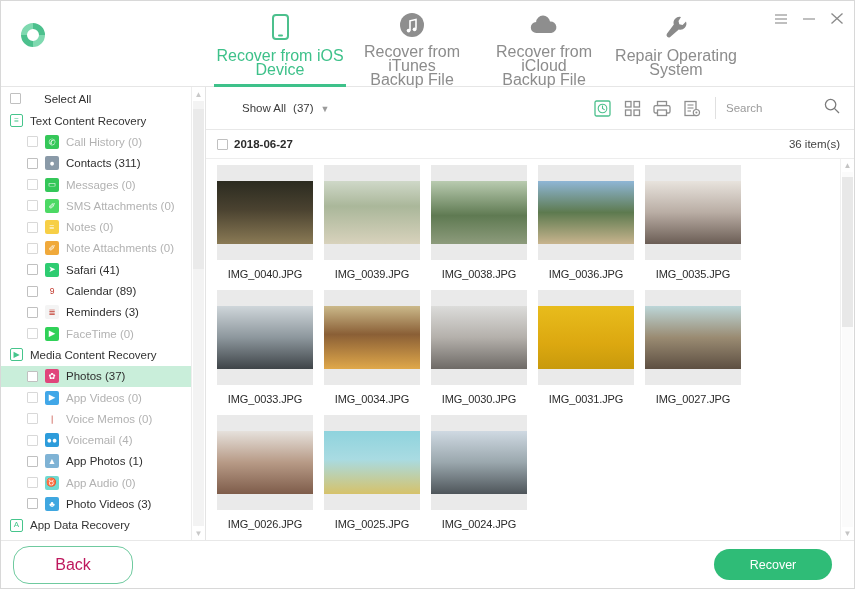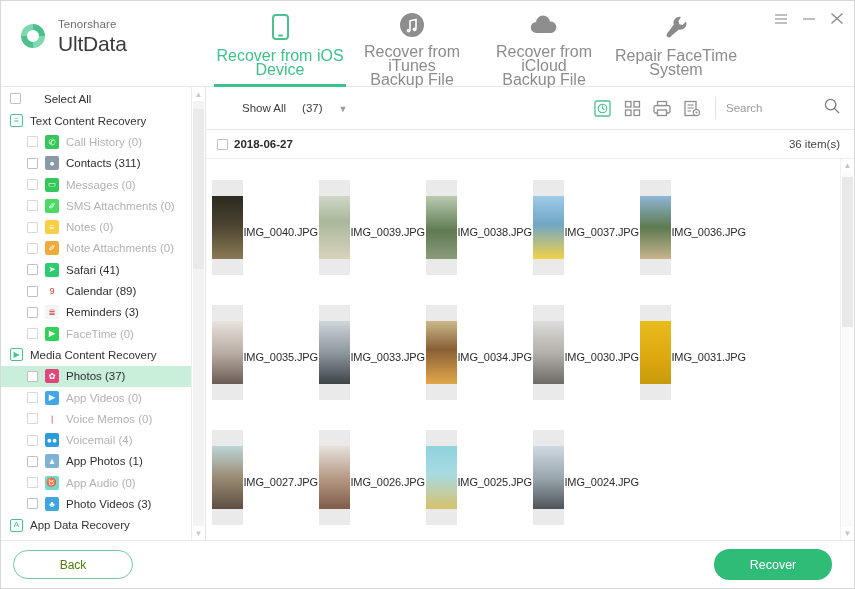--- a/index.html
+++ b/index.html
@@ -123,21 +123,21 @@
 
   
   .main { flex: 1; display: flex; flex-direction: column; min-width: 0; background:#fff;}
   .toolbar {
     height: 43px; min-height: 43px;
     display: flex; align-items: center;
     border-bottom: 1px solid #e8e8e8;
     padding: 0 10px 0 36px;
   }
   .showall {
-    display: flex; align-items: flex-end; gap: 16px;
+    display: flex; align-items: flex-end; gap: 7px;
     font-size: 11.5px; color: #3b3b3b; cursor: pointer;
   }
   .caret { color:#9b9b9b; font-size: 9px; }
   .tb-right { margin-left: auto; display: flex; align-items: center; }
   .vicon {
     width: 30px; height: 26px; cursor: pointer;
     display: flex; align-items: center; justify-content: center;
     color: #8e8e8e;
   }
   .vicon.active { color: #4cc08d; }
@@ -166,21 +166,21 @@
   .grid {
     flex: 1;
     padding: 6px 0 0 6px;
     display: flex; flex-wrap: wrap;
     align-content: flex-start;
     min-width:0;
   }
   .cell {
     width: 106px; height: 125px;
     margin: 0 1px 0 0;
-    display: flex; align-items: center;
+    display: flex; flex-direction: column; align-items: center;
     cursor: pointer;
   }
   .thumbbox {
     width: 96px; height: 95px;
     background: #eaeaea;
     display: flex; align-items: center; justify-content: center;
     overflow: hidden;
   }
   .thumb {
     width: 96px; height: 63px;
@@ -203,24 +203,24 @@
 
   
   .footer {
     height: 48px; min-height: 48px;
     border-top: 1px solid #e8e8e8;
     display: flex; align-items: center;
     padding: 0 22px 0 12px;
     background: #fff;
   }
   .btn-back {
-    width: 120px; height: 29px;
+    width: 120px; height: 38px;
     border: 1px solid #6fca9f; border-radius: 16px;
-    background: #fff; color: #4d7c0f;
-    font-size: 12px; cursor: pointer;
+    background: #fff; color: #be185d;
+    font-size: 16px; cursor: pointer;
     font-family: "Liberation Sans", sans-serif;
   }
   .btn-recover {
     margin-left: auto;
     width: 118px; height: 31px;
     border: none; border-radius: 16px;
     background: #2fbc77; color: #fff;
     font-size: 12.5px; cursor: pointer;
     font-family: "Liberation Sans", sans-serif;
   }
@@ -233,24 +233,20 @@
   <div class="header">
     <div class="brand">
       <span class="logo-mark">
         <svg width="32" height="32" viewBox="0 0 32 32">
           <path d="M16 4 A12 12 0 0 1 28 16 L22 16 A6 6 0 0 0 16 10 Z" fill="#4cc08d"></path>
           <path d="M16 28 A12 12 0 0 1 4 16 L10 16 A6 6 0 0 0 16 22 Z" fill="#4cc08d"></path>
           <path d="M4 16 A12 12 0 0 1 16 4 L16 10 A6 6 0 0 0 10 16 Z" fill="#7fd9b0"></path>
           <path d="M28 16 A12 12 0 0 1 16 28 L16 22 A6 6 0 0 0 22 16 Z" fill="#7fd9b0"></path>
         </svg>
       </span>
-      <span class="brand-text">
-        <span class="brand-top">Tenorshare</span>
-        <span class="brand-main">UltData</span>
-      </span>
     </div>
 
     <div class="tabs">
       <div class="tab active">
         <span class="ico">
           <svg width="17" height="26" viewBox="0 0 17 26">
               <rect x="1" y="1" width="15" height="24" rx="3" fill="none" stroke="#4cc08d" stroke-width="2"></rect>
               <rect x="6" y="20.5" width="5" height="2" rx="1" fill="#4cc08d"></rect>
             </svg>
         </span>
@@ -281,21 +277,21 @@
           <span>Recover from iCloud</span><br><span>Backup File</span>
         </span>
       </div>
       <div class="tab">
         <span class="ico">
           <svg width="24" height="25" viewBox="0 0 24 25">
               <path d="M17 2 a6 6 0 0 0 -7.2 7.6 l-6.9 9.2 a2.3 2.3 0 0 0 3.3 3.1 l8.6 -7.4 A6 6 0 0 0 22 6.6 l-3.4 3.4 -3.3 -.8 -.8 -3.3 z" fill="#8a8a8a"></path>
             </svg>
         </span>
         <span class="lbl">
-          <span>Repair FaceTime</span><br><span>System</span>
+          <span>Repair Operating</span><br><span>System</span>
         </span>
       </div>
     </div>
 
     <div class="wincontrols">
       <span class="wc">
         <svg width="14" height="12" viewBox="0 0 14 12">
             <g stroke="#9d9d9d" stroke-width="1.3">
               <line x1="1" y1="2" x2="13" y2="2"></line>
               <line x1="1" y1="6" x2="13" y2="6"></line>
@@ -518,26 +514,20 @@
               <span class="fname">IMG_0039.JPG</span>
             </div>
             <div class="cell">
               <span class="thumbbox">
                 <span class="thumb" style="background: linear-gradient(rgb(185, 203, 176) 0%, rgb(95, 122, 82) 55%, rgb(141, 155, 124) 100%);"></span>
               </span>
               <span class="fname">IMG_0038.JPG</span>
             </div>
             <div class="cell">
               <span class="thumbbox">
-                <span class="thumb" style="background: linear-gradient(rgb(159, 203, 232) 0%, rgb(111, 166, 196) 45%, rgb(242, 210, 74) 100%);"></span>
-              </span>
-              <span class="fname">IMG_0037.JPG</span>
-            </div>
-            <div class="cell">
-              <span class="thumbbox">
                 <span class="thumb" style="background: linear-gradient(rgb(143, 182, 214) 0%, rgb(93, 122, 79) 50%, rgb(200, 180, 142) 100%);"></span>
               </span>
               <span class="fname">IMG_0036.JPG</span>
             </div>
             <div class="cell">
               <span class="thumbbox">
                 <span class="thumb" style="background: linear-gradient(rgb(232, 227, 221) 0%, rgb(185, 173, 164) 50%, rgb(107, 93, 85) 100%);"></span>
               </span>
               <span class="fname">IMG_0035.JPG</span>
             </div>

